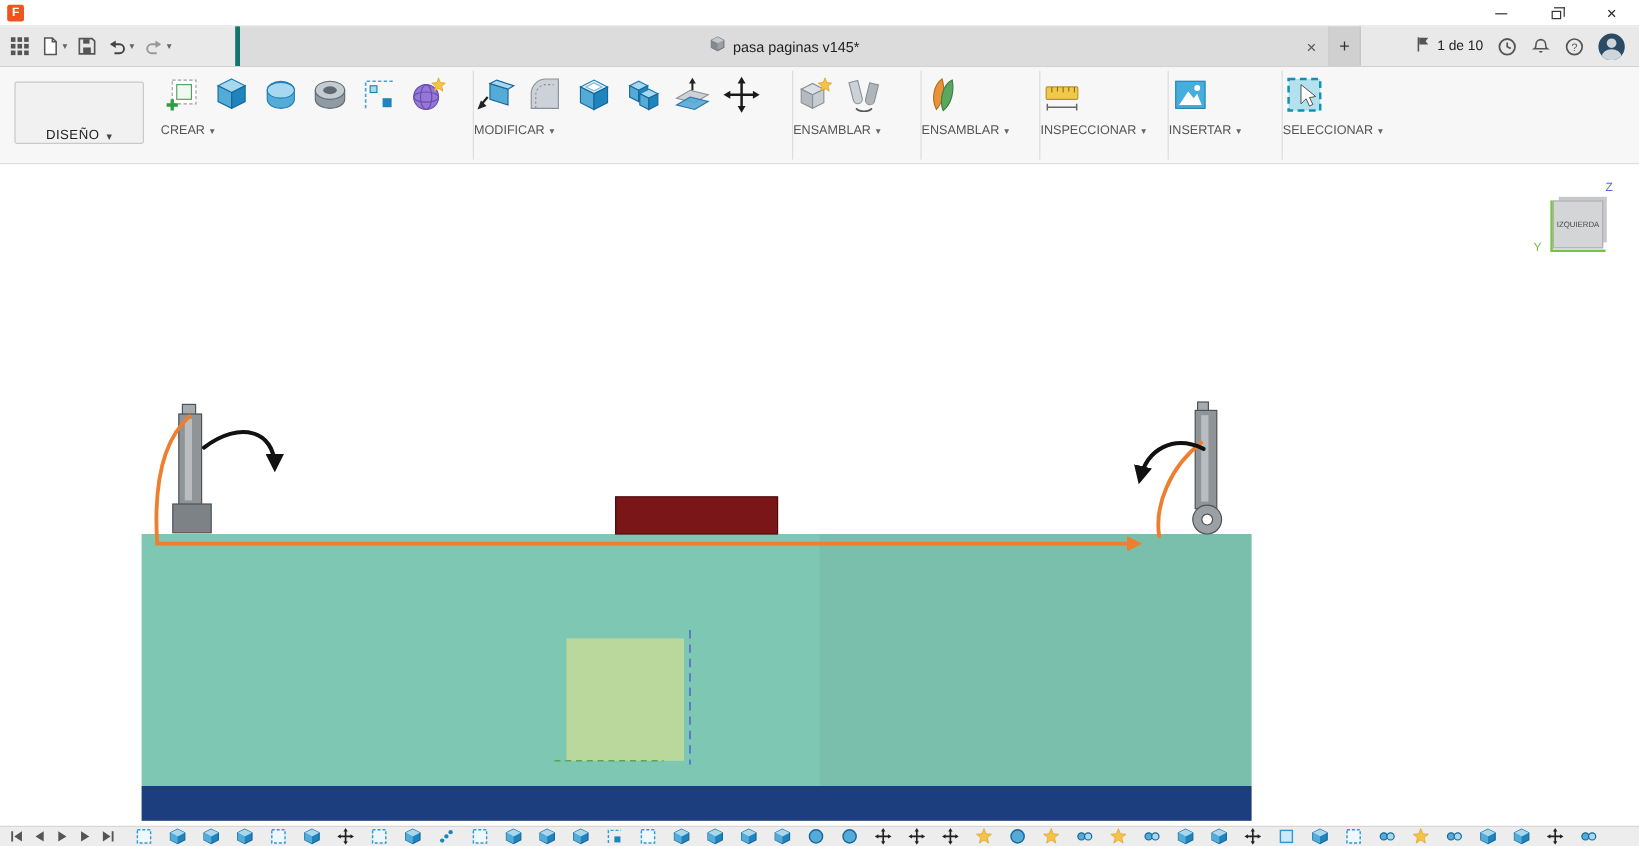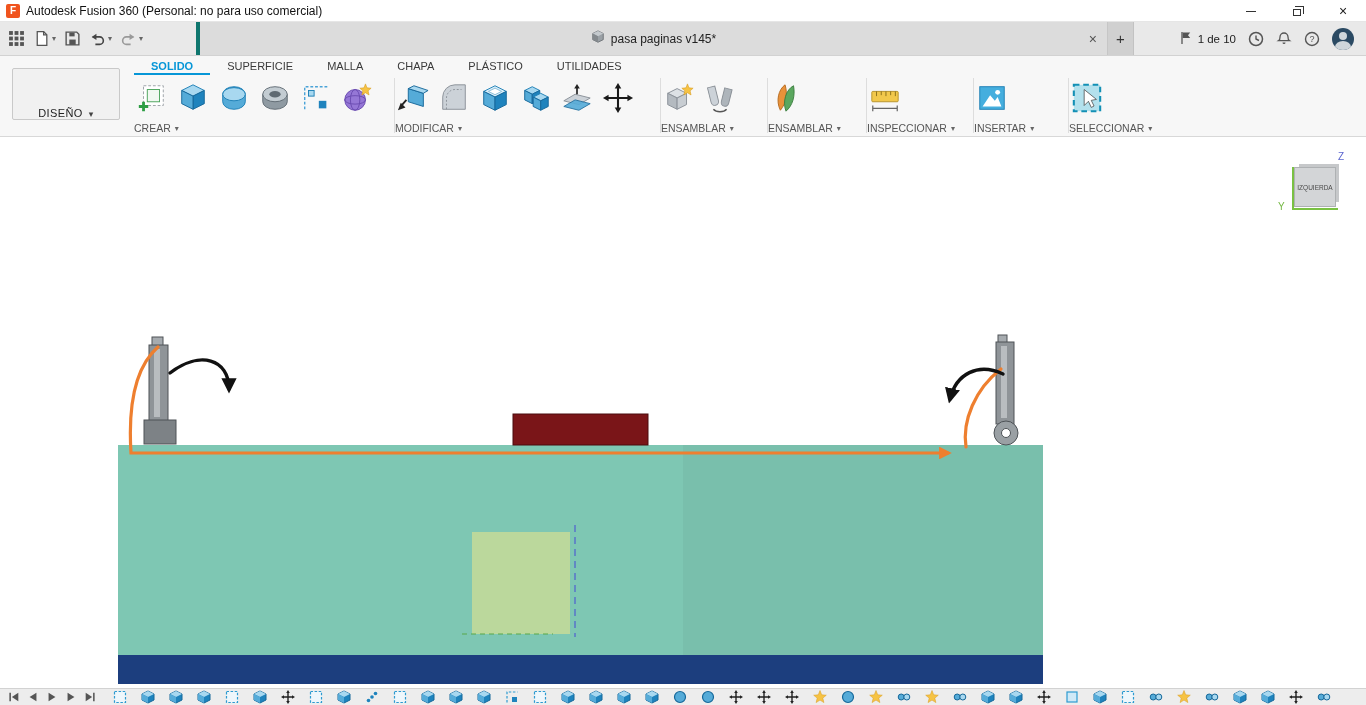--- a/index.html
+++ b/index.html
@@ -84,21 +84,20 @@
   .tl-icon { width:15px; height:15px; display:flex; align-items:center; justify-content:center; }
   .tl-icon svg { width:14px; height:14px; }
 </style>
 </head>
 <body>
 
 <div class="app">
 
   <header class="titlebar">
     <span class="app-logo">F</span>
-    <span class="app-title">Autodesk Fusion 360 (Personal: no para uso comercial)</span>
     <div class="win-controls">
       <button class="win-btn">
           <span class="wb-min"></span>
         </button>
       <button class="win-btn">
           <span class="wb-max"></span>
         </button>
       <button class="win-btn">×</button>
     </div>
   </header>
@@ -192,28 +191,20 @@
         </span>
     </div>
   </div>
 
   <div class="ribbon">
     <div class="workspace">
       <span>DISEÑO</span>
       <span class="caret">▾</span>
     </div>
     <div class="ribbon-right">
-      <div class="ribbon-tabs">
-        <span class="rtab active">SOLIDO</span>
-        <span class="rtab">SUPERFICIE</span>
-        <span class="rtab">MALLA</span>
-        <span class="rtab">CHAPA</span>
-        <span class="rtab">PLÁSTICO</span>
-        <span class="rtab">UTILIDADES</span>
-      </div>
       <div class="ribbon-groups">
         <div class="rgroup" style="width:260px">
           <div class="gicons">
               <div class="ribbon-icon">
                 <svg viewBox="0 0 34 34">
                   <rect x="8" y="4" width="21" height="21" fill="#fff" stroke="#9aa0a5" stroke-dasharray="3 2"></rect>
                   <rect x="12" y="8" width="13" height="13" fill="#f1f8f1" stroke="#4aa35a"></rect>
                   <path d="M3 26 h10 M8 21 v10" stroke="#2e9e44" stroke-width="3"></path>
                 </svg>
               </div>

